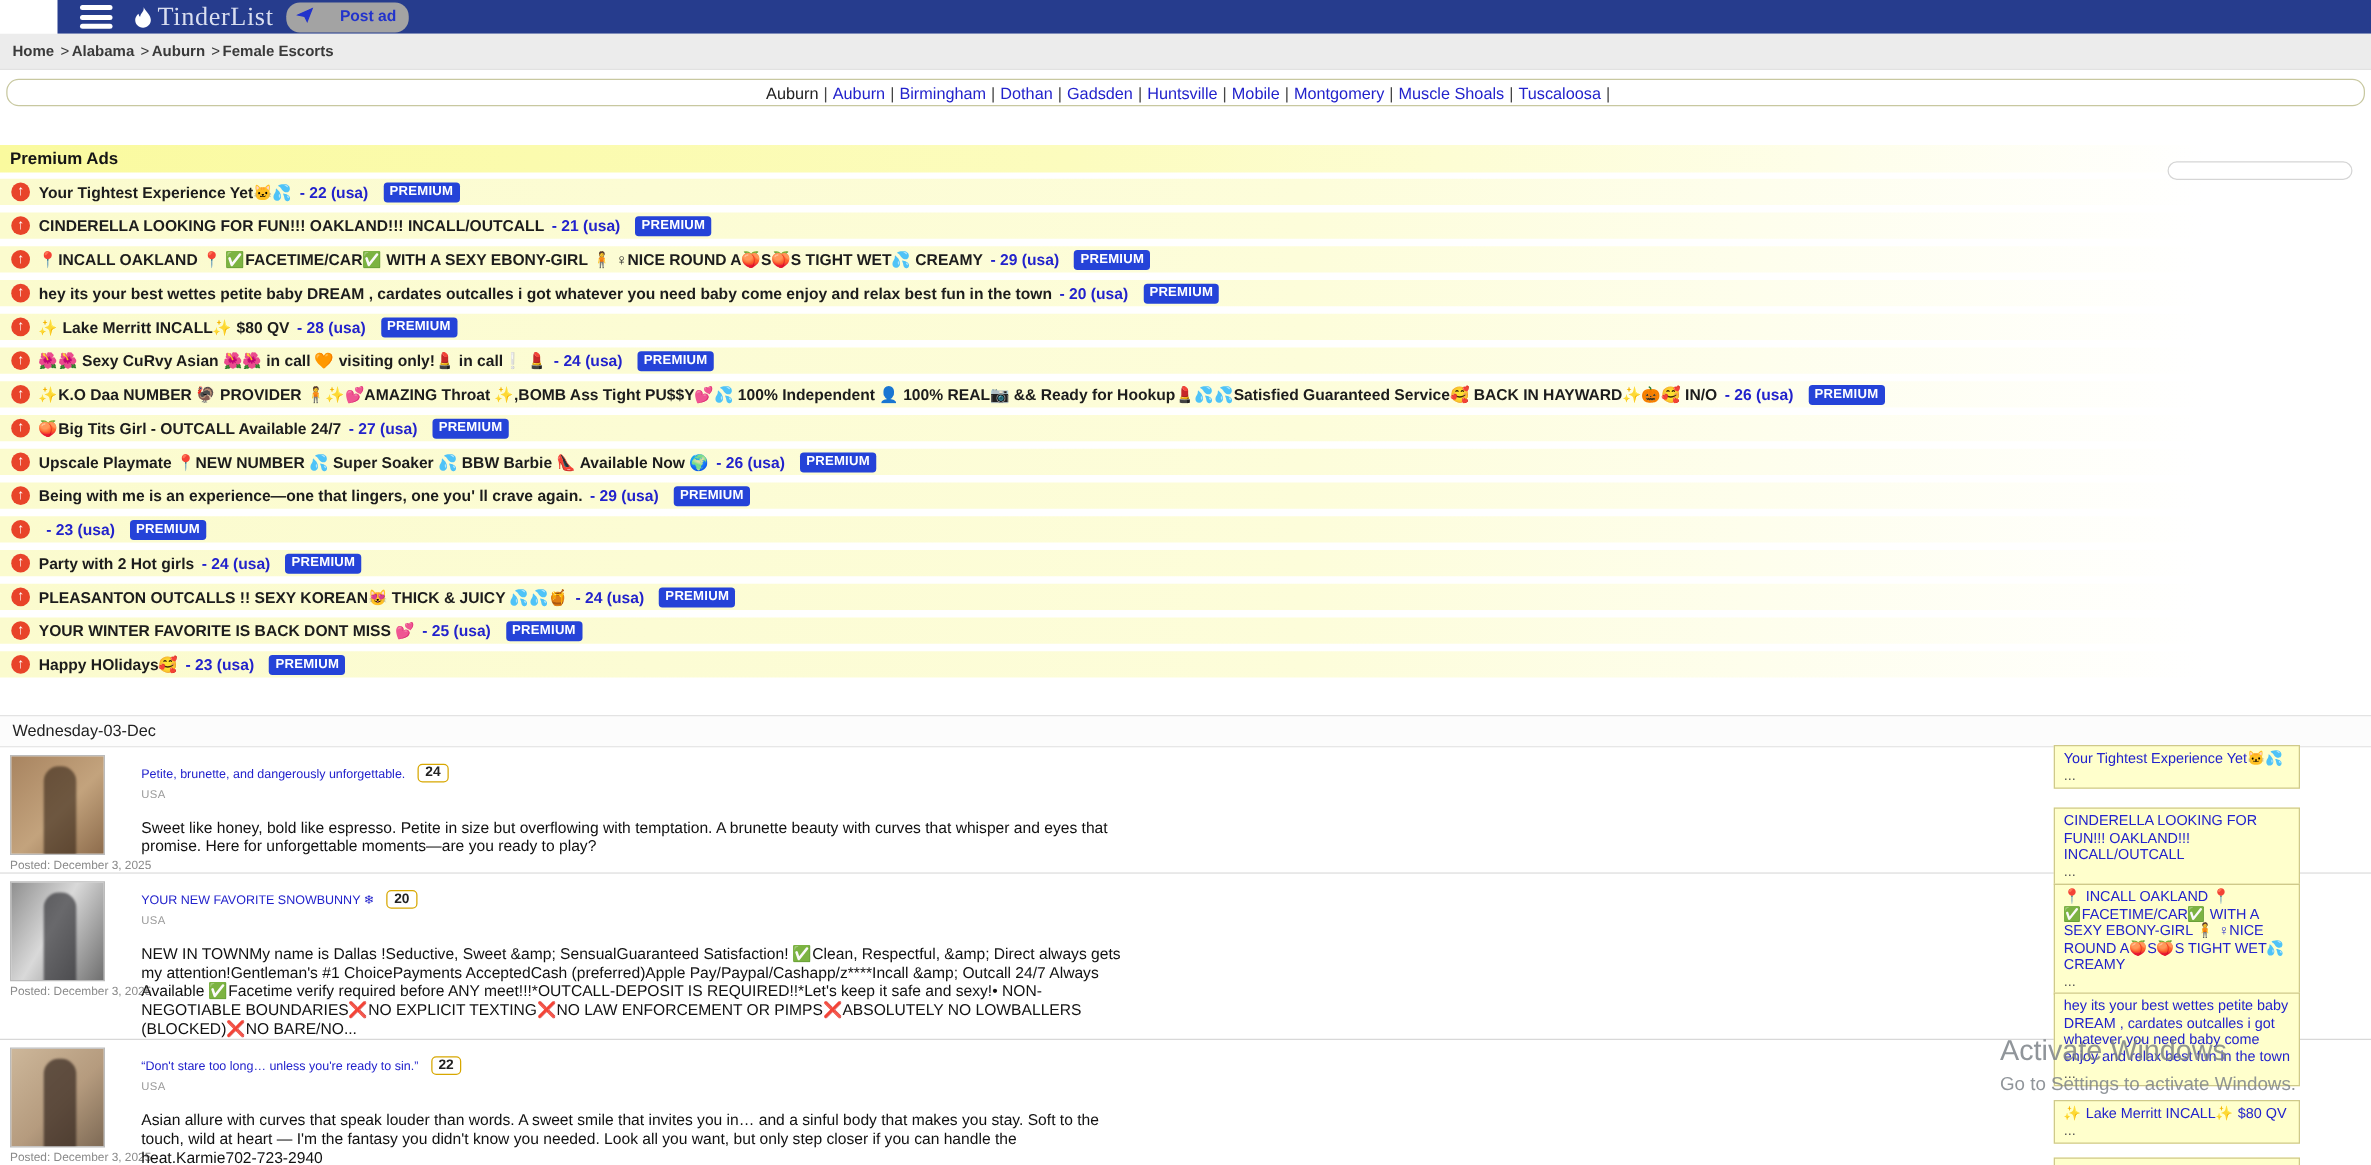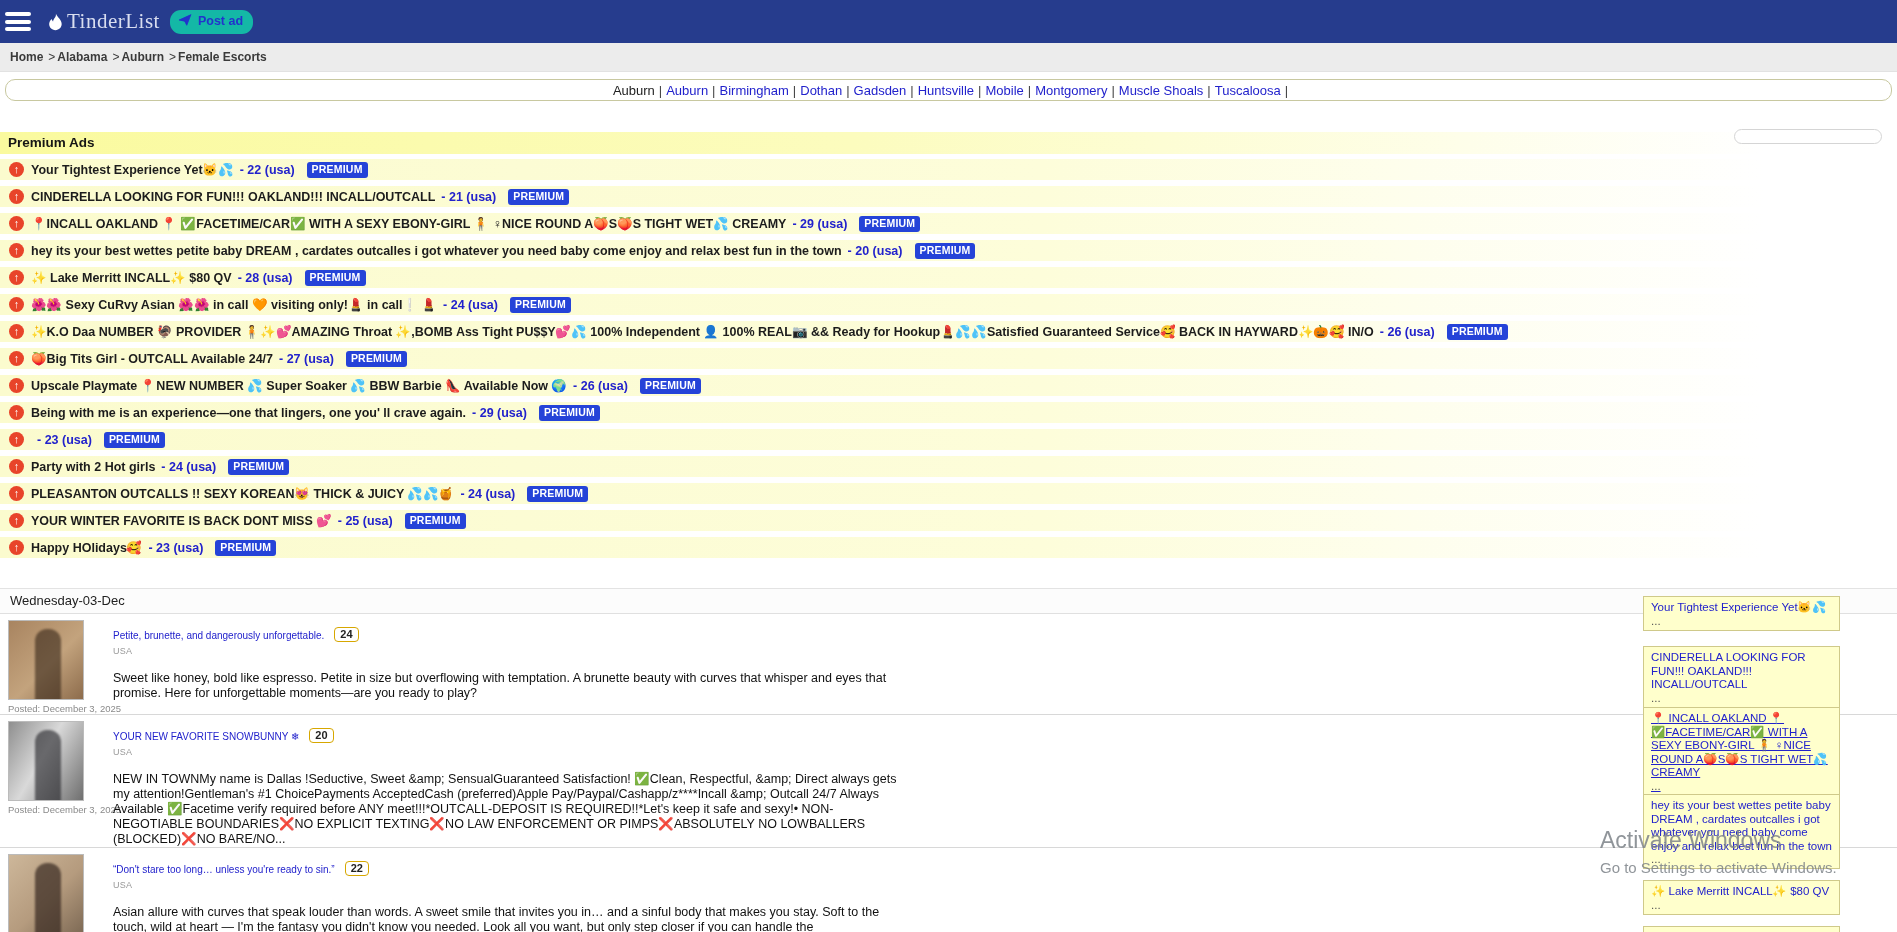--- a/index.html
+++ b/index.html
@@ -10,27 +10,27 @@
     --sidebar-yellow:#ffffcc;
     --sidebar-border:#cfc98a;
     --badge-border:#d7a700;
   }
   *{box-sizing:border-box;margin:0;padding:0;}
   html,body{background:#fff;}
   body{font-family:"Liberation Sans",sans-serif;}
   .page{position:relative;width:1897px;height:932px;overflow:hidden;background:#fff;}
 
   
-  .topbar{height:43px;background:var(--header-bg,#263c8d);display:flex;align-items:center;padding-left:5px;}
+  .topbar{height:27px;background:var(--header-bg,#263c8d);display:flex;align-items:center;padding-left:18px;margin-left:46px;}
   .burger{width:26px;height:19px;display:flex;flex-direction:column;justify-content:space-between;cursor:pointer;margin-right:14px;}
   .burger i{display:block;height:4px;border-radius:2px;background:#fff;}
   .brand{display:flex;align-items:center;gap:2px;cursor:pointer;}
   .brand svg{display:block;}
   .brand .bt{font-family:"Liberation Serif",serif;font-size:21px;color:#d9def0;letter-spacing:.5px;line-height:1;}
-  .postad{margin-left:10px;display:inline-flex;align-items:center;gap:6px;background:#14b8a6;border:none;border-radius:11px;padding:3px 10px 4px 8px;cursor:pointer;justify-content:center;}
+  .postad{margin-left:10px;display:inline-flex;align-items:center;gap:21px;background:#a3a3a3;border:none;border-radius:11px;padding:3px 10px 4px 8px;cursor:pointer;justify-content:center;}
   .postad .pl{color:#2233cc;font-weight:bold;font-size:12.5px;line-height:1;}
 
   
   .crumbbar{height:29px;background:#ececec;border-bottom:1px solid #e2e2e2;display:flex;align-items:center;padding-left:10px;font-size:12px;color:#3a3a3a;}
   .crumbbar .ci{cursor:pointer;font-weight:bold;}
   .crumbbar .cs{margin:0 2px 0 5px;color:#3a3a3a;}
 
   
   .citybox{margin:7px 5px 0 5px;height:22px;border:1px solid #c8c8a0;border-radius:10px;display:flex;align-items:center;justify-content:center;font-size:13px;background:#fff;}
   .citybox .cur{color:#222;margin:0 4px;}
@@ -73,21 +73,21 @@
     color:#222;font-size:11px;font-weight:bold;padding:0 5px 1px;vertical-align:1px;}
   .lloc{margin-top:3px;font-size:9px;color:#999;letter-spacing:.3px;}
   .ldesc{margin-top:15px;font-size:12.5px;color:#111;line-height:15px;}
   .lphone{font-size:12.5px;color:#111;line-height:15px;margin-top:1px;}
 
   
   .sidebox{position:absolute;left:1643px;width:197px;background:var(--sidebar-yellow,#ffffcc);
     border:1px solid var(--sidebar-border,#cfc98a);padding:4px 7px 3px;font-size:11.5px;line-height:13.5px;
     color:var(--link-blue,#2222cc);cursor:pointer;}
   .sidebox .more{color:#555;margin-top:1px;font-size:11.5px;line-height:11px;}
-  .sb1{top:596px;} .sb2{top:646px;} .sb3{top:707px;text-decoration:underline;} .sb4{top:794px;} .sb5{top:880px;} .sb6{top:926px;min-height:30px;}
+  .sb1{top:596px;} .sb2{top:646px;} .sb3{top:707px;} .sb4{top:794px;} .sb5{top:880px;} .sb6{top:926px;min-height:30px;}
 
   
   .adslot{position:absolute;left:1734px;top:129px;width:148px;height:15px;border:1px solid #d5d5d5;border-radius:8px;background:#fff;}
   .wm{position:absolute;left:1600px;top:827px;z-index:50;pointer-events:none;color:rgba(125,130,136,.85);}
   .wm .w1{font-size:23px;line-height:26px;}
   .wm .w2{font-size:15px;line-height:18px;margin-top:6px;white-space:nowrap;}
 </style>
 </head>
 <body>
 

